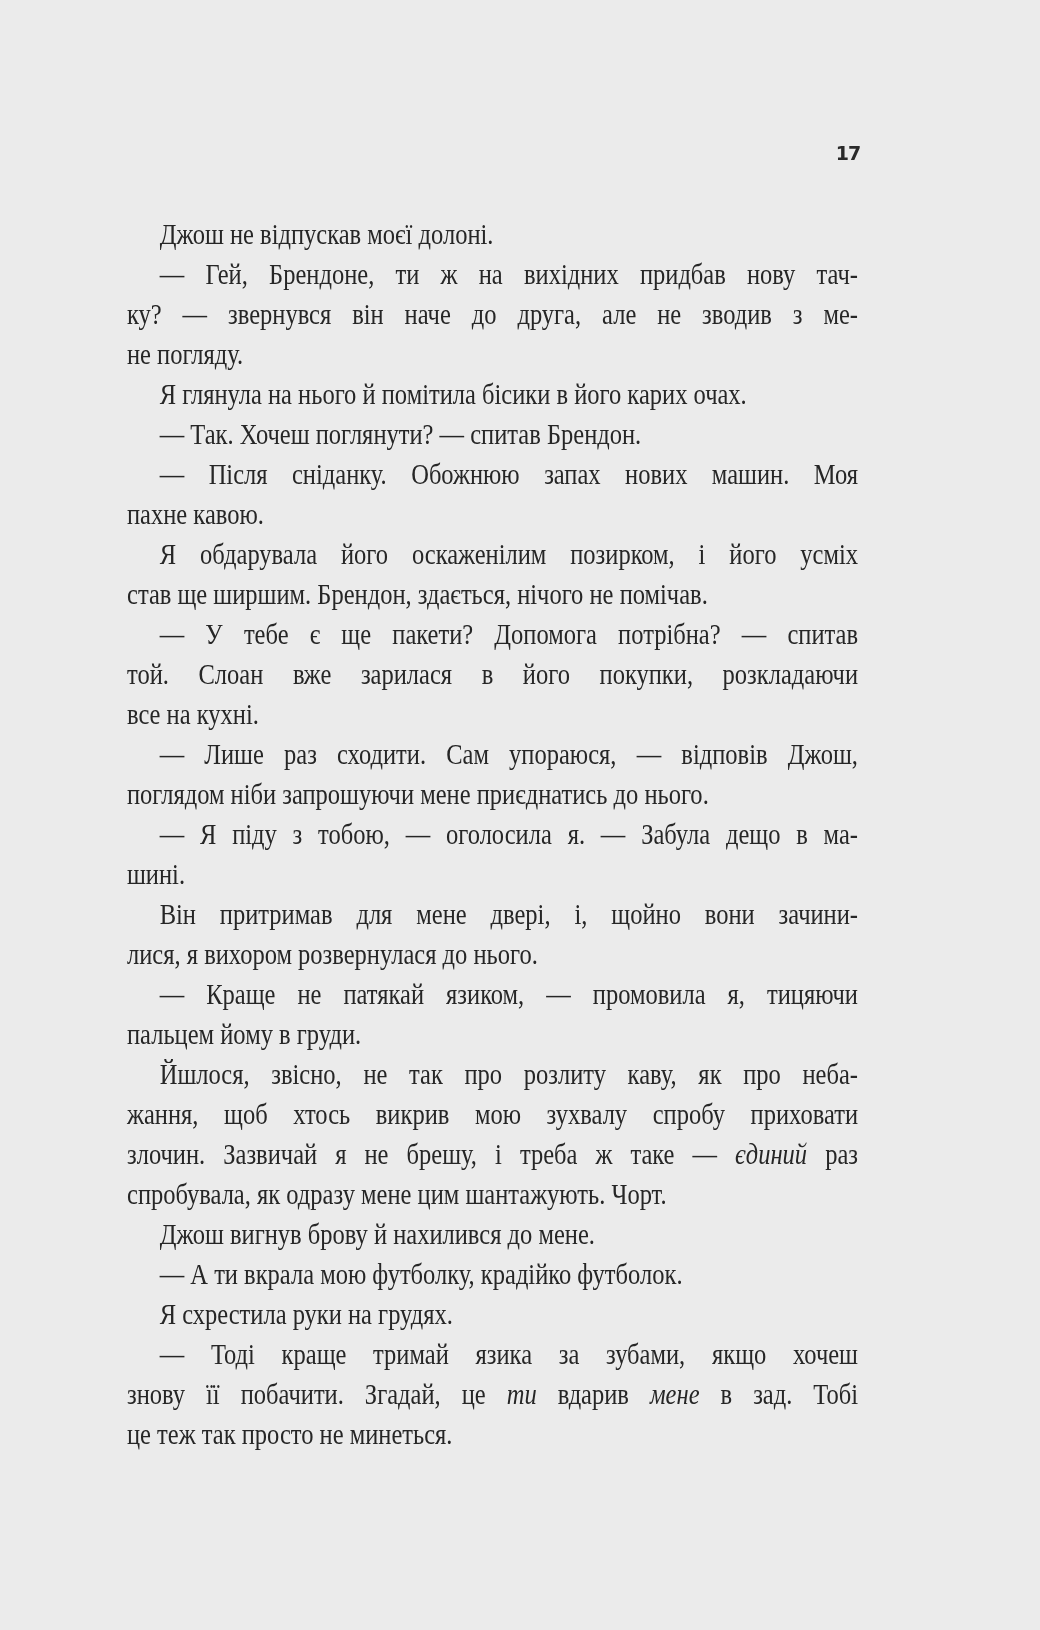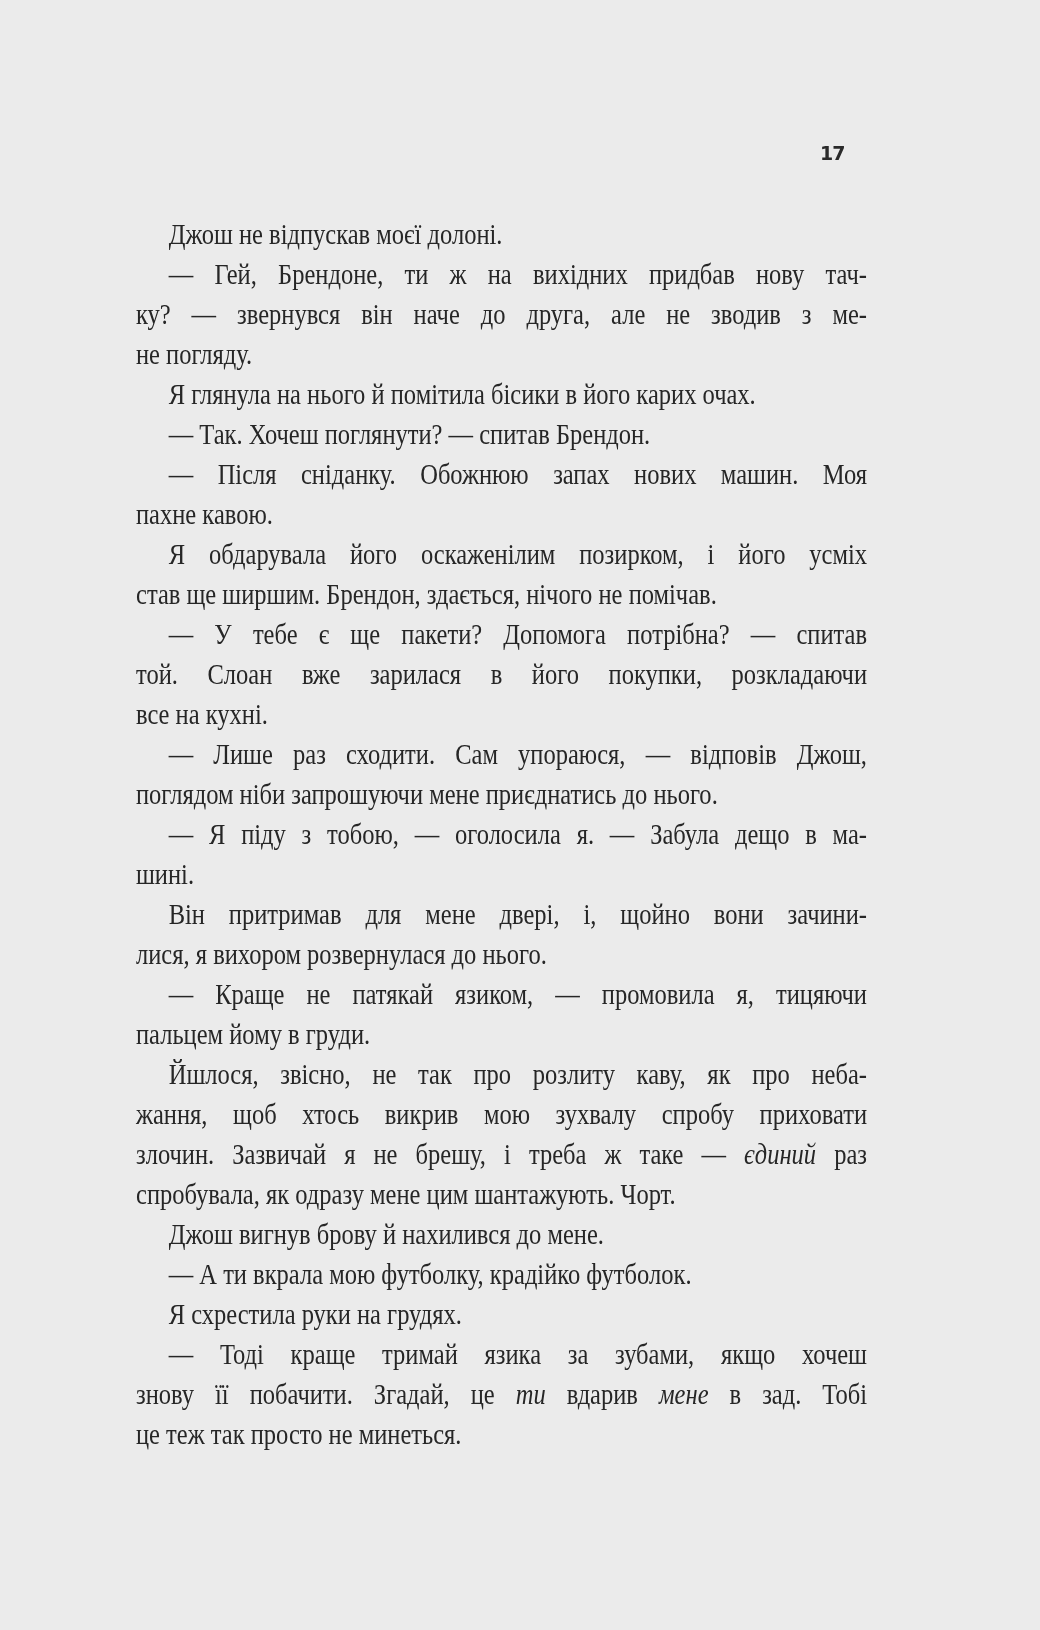--- a/index.html
+++ b/index.html
@@ -4,26 +4,26 @@
 <style>
   html, body { margin:0; padding:0; }
   body {
     width:1040px; height:1630px; overflow:hidden;
     background:#ebebeb;
     position:relative;
     color:#262626;
     font-family:"Liberation Serif", "DejaVu Serif", serif;
   }
   .page-number {
-    position:absolute; left:820px; top:142px; width:56px; 
+    position:absolute; left:820px; top:142px; width:56px; text-align:center;
     font-family:"DejaVu Sans", "Liberation Sans", sans-serif;
     font-weight:bold; font-size:19px; letter-spacing:-1px; color:#2a2a2a;
   }
   .text-block {
-    position:absolute; left:136px; top:215px; width:731px;
+    position:absolute; left:127px; top:215px; width:731px;
   }
   .line {
     height:40px; line-height:40px; font-size:28.5px;
     white-space:nowrap; text-align:justify; text-align-last:justify;
     transform:scaleX(0.86); transform-origin:left center; width:850px;
   }
   .line.indent { padding-left:38px; width:812px; }
   .line.last { text-align-last:left; }
   .line em { font-style:italic; }
 </style>

